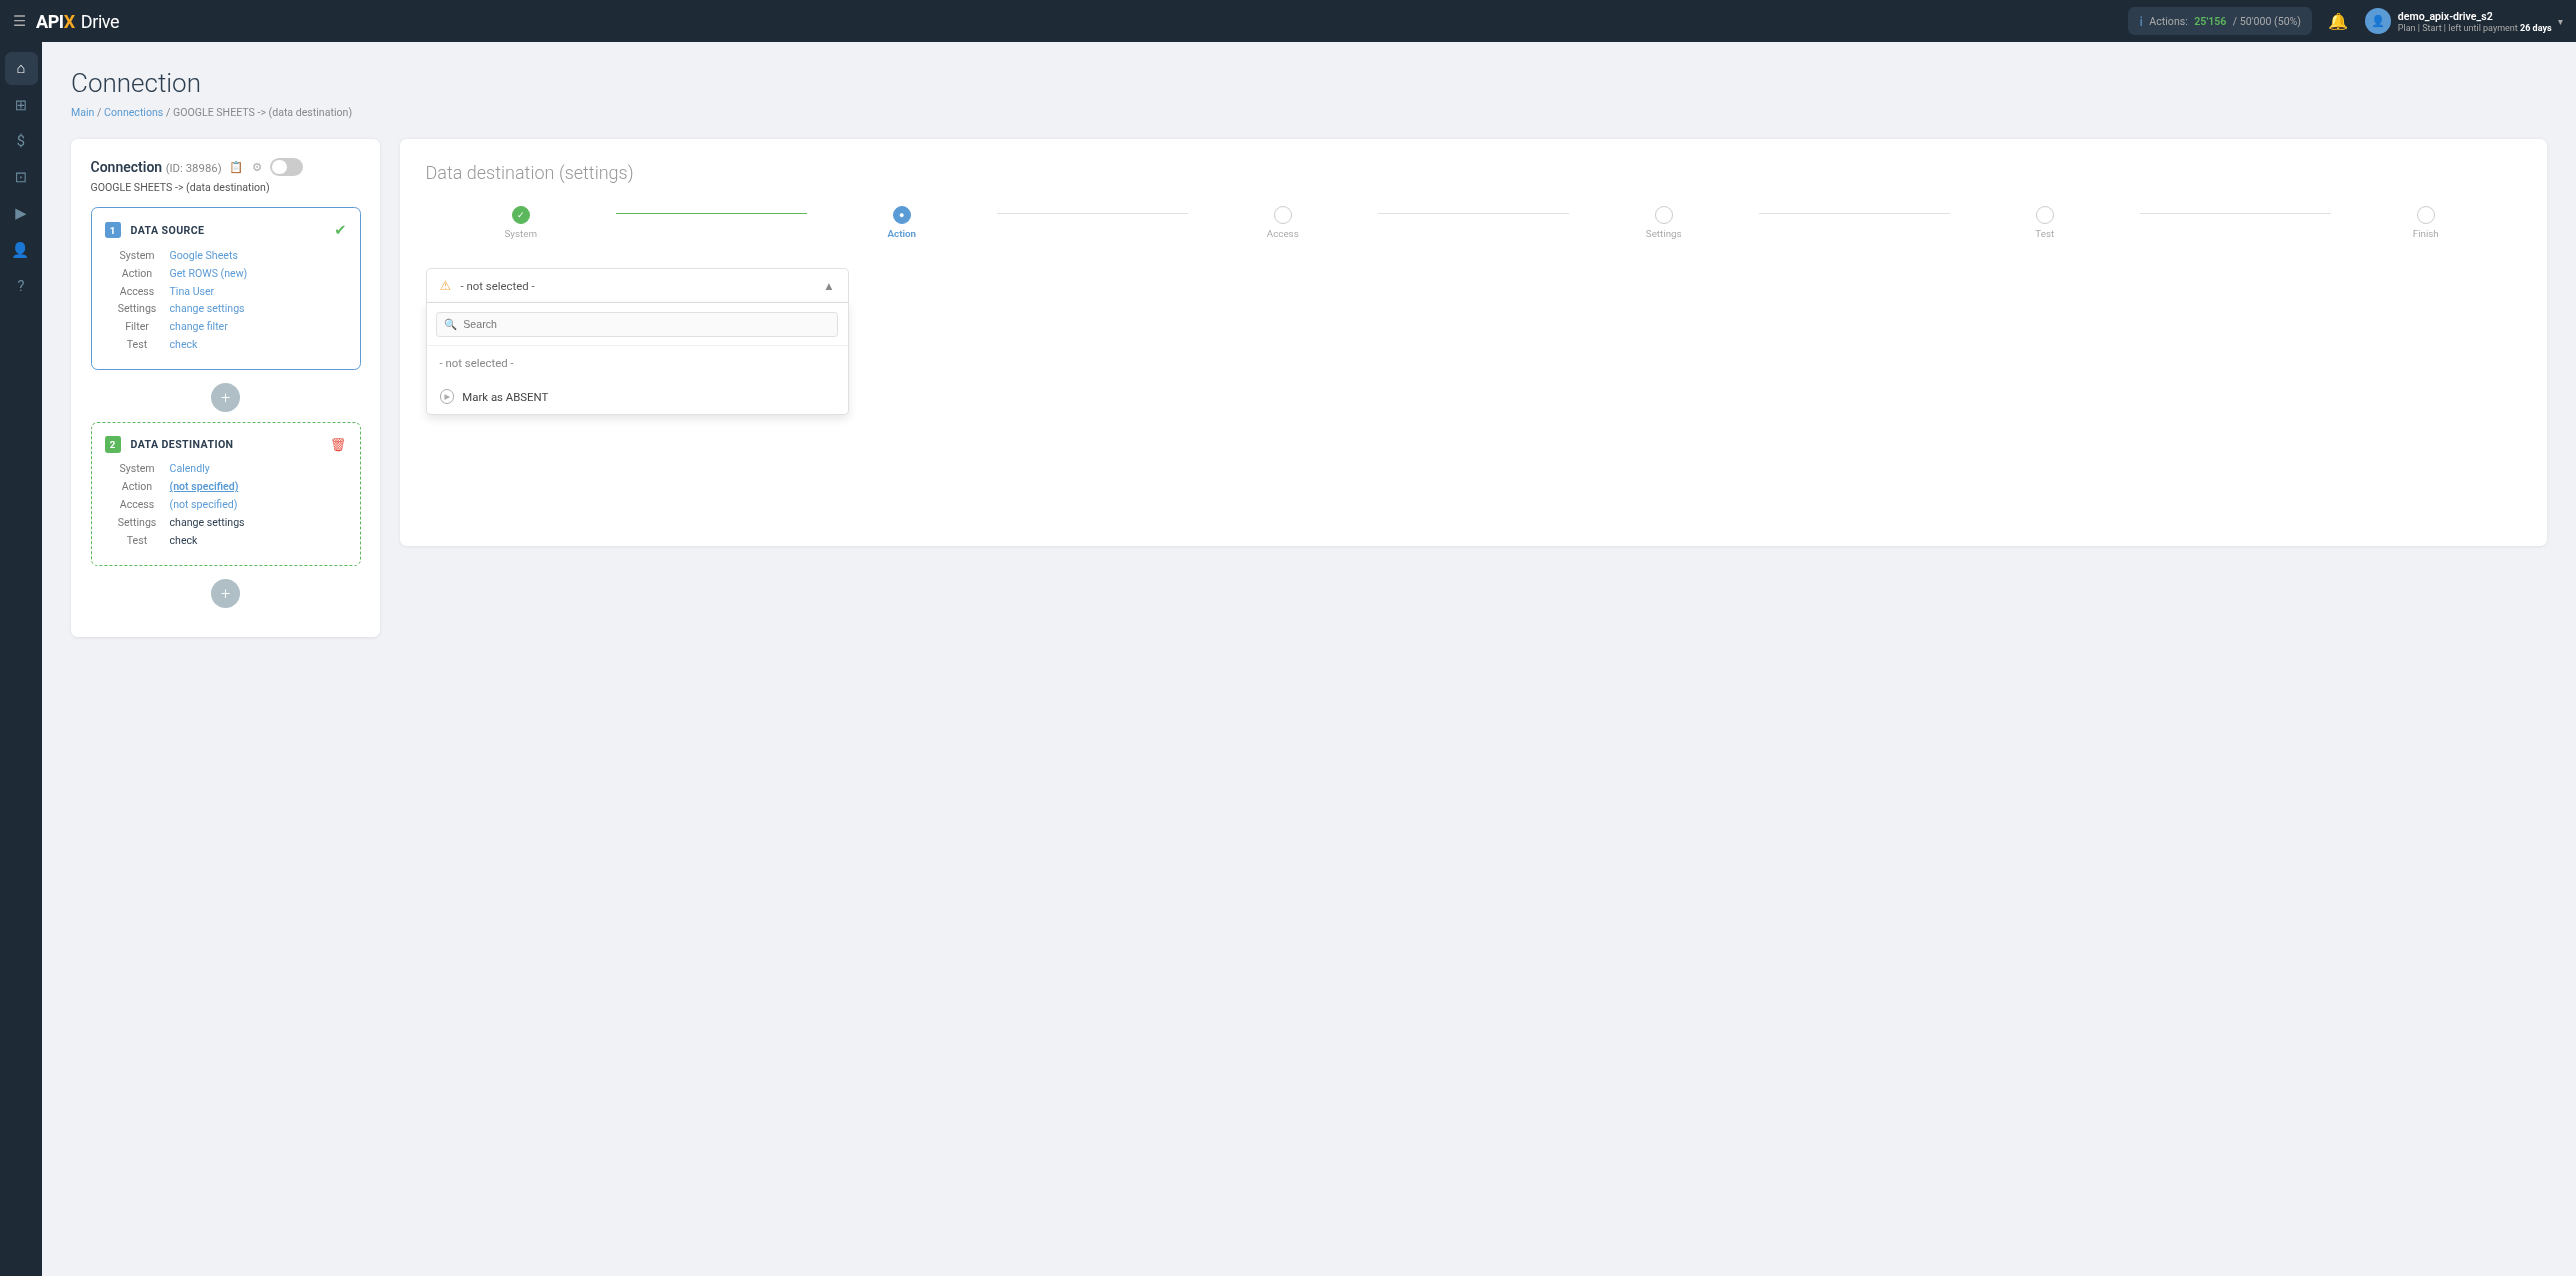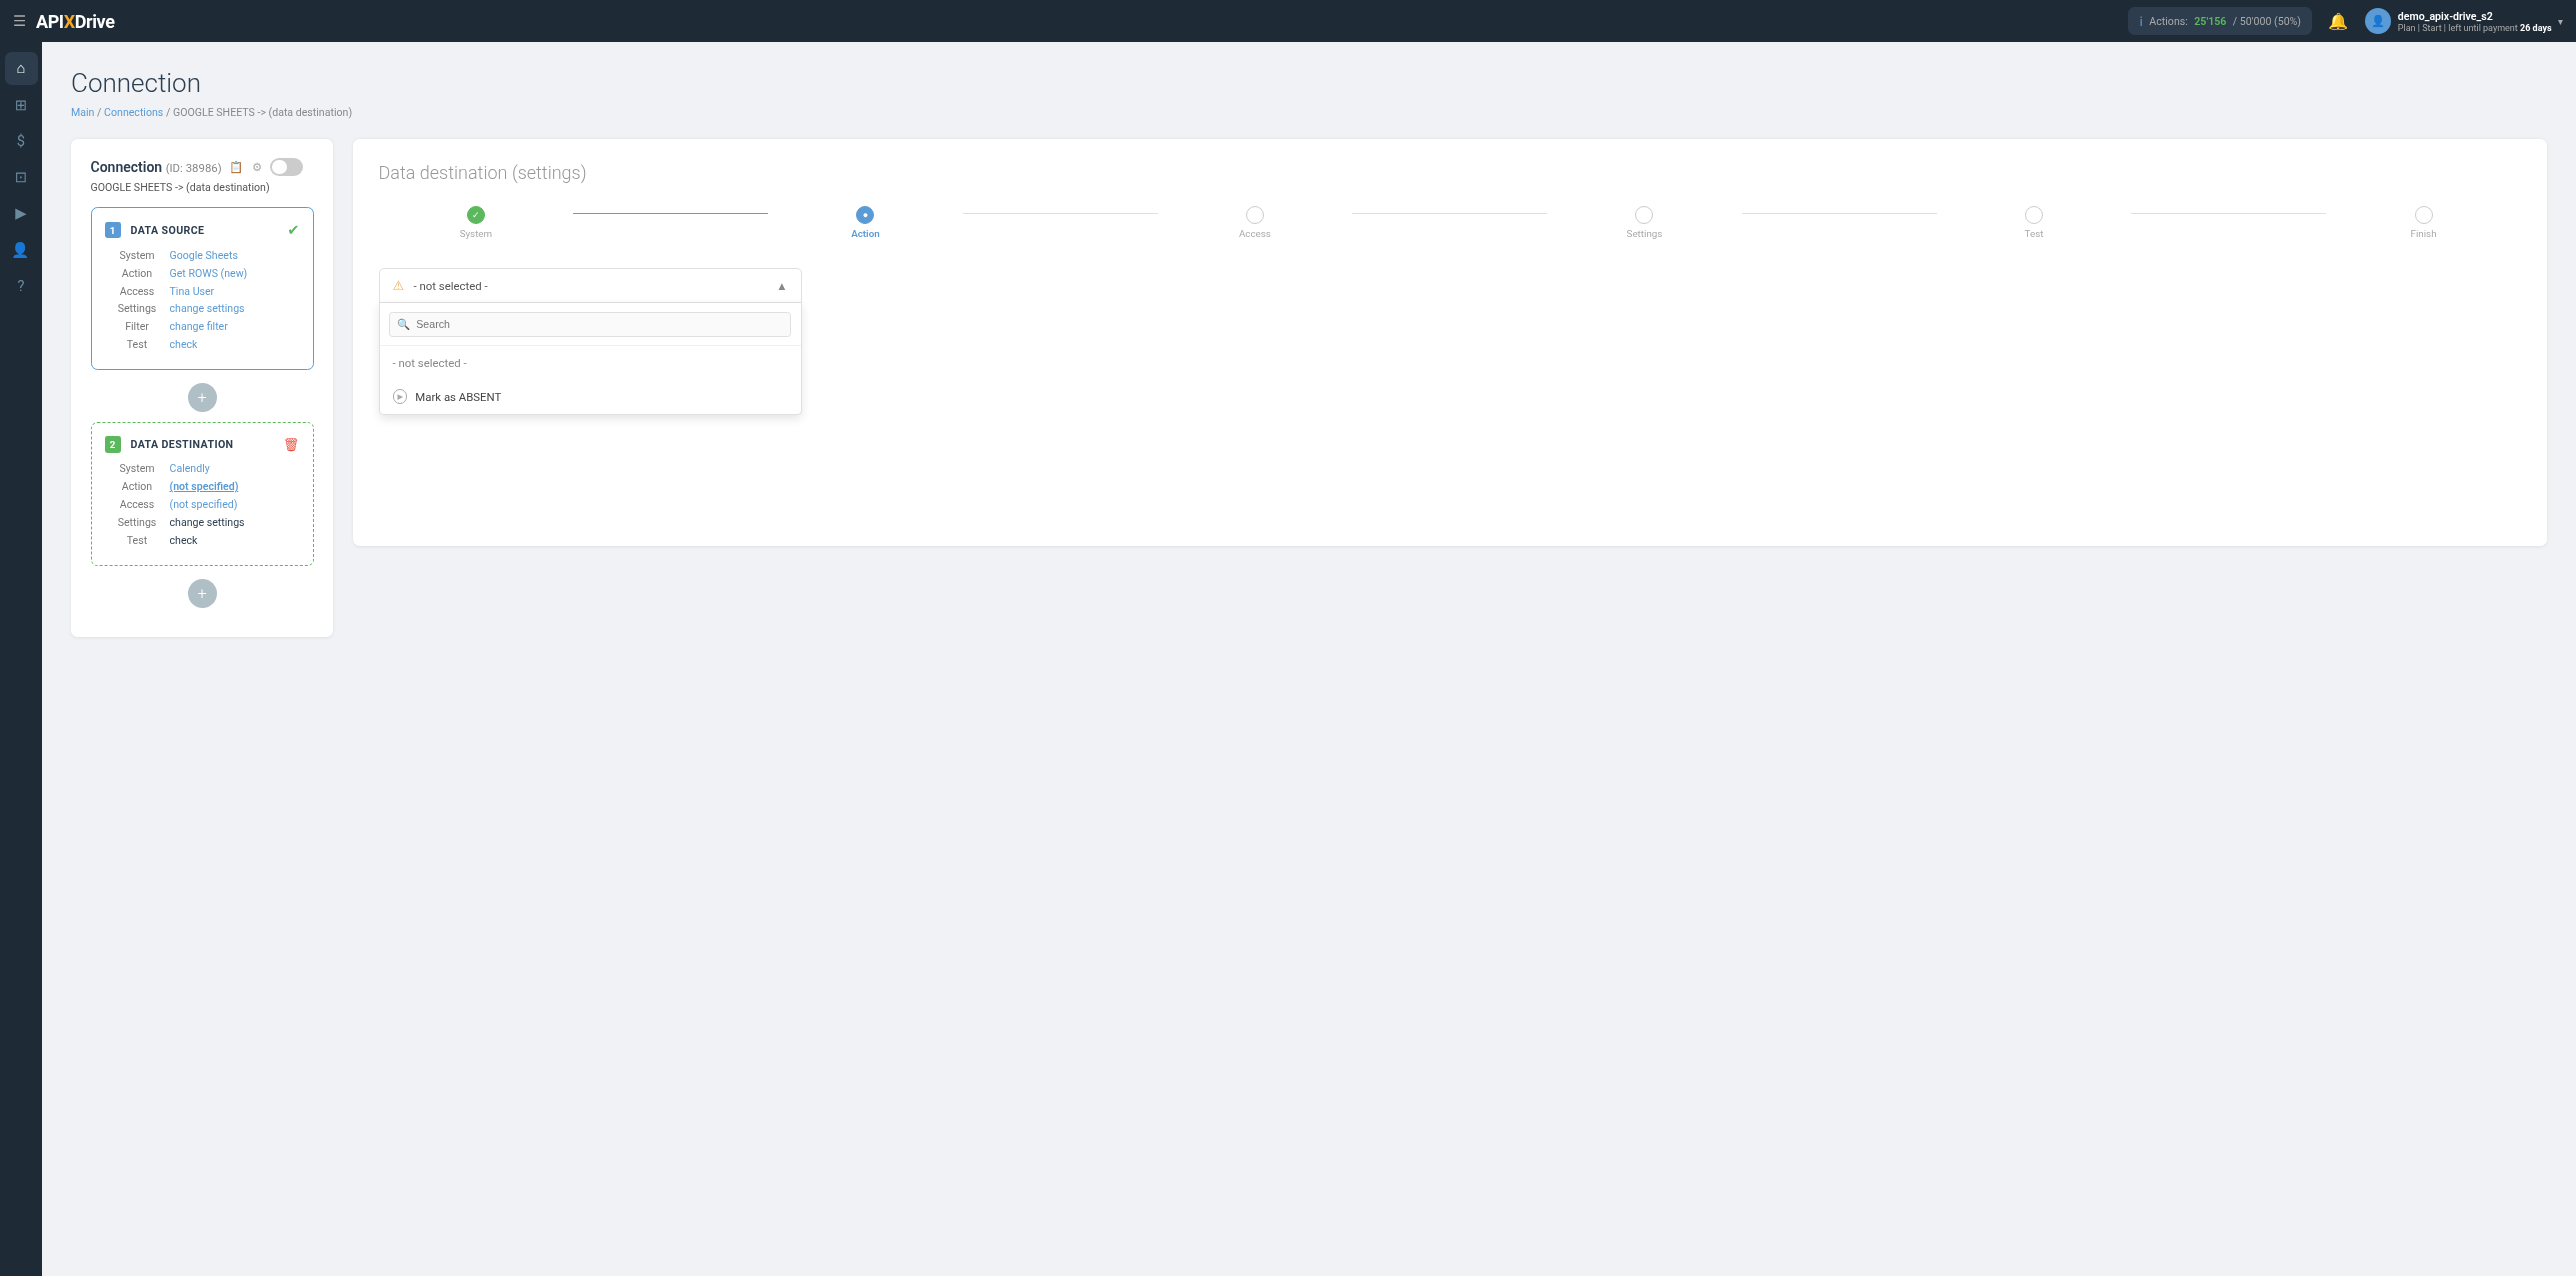--- a/index.html
+++ b/index.html
@@ -13,21 +13,21 @@
       align-items: center;
       height: 42px;
       padding: 0 13px;
       gap: 9.8px;
       flex-shrink: 0;
       z-index: 100;
     }
     .topnav-hamburger { cursor: pointer; font-size: 14.7px; color: #aaa; }
     .logo { display: flex; align-items: center; font-size: 18px; font-weight: 700; color: #fff; letter-spacing: -0.4px; }
     .logo span.x { color: #f5a623; }
-    .logo span.drive { font-weight: 700; }
+    .logo span.drive { font-weight: 400; margin-left: 6px; }
     .topnav-spacer { flex: 1; }
     .actions-badge {
       background: #2d3d4d;
       border-radius: 6.5px;
       display: flex;
       align-items: center;
       gap: 6.5px;
       padding: 4.9px 11.4px;
       font-size: 10.6px;
     }
@@ -81,21 +81,21 @@
 
     .page-title { font-size: 26px; font-weight: 300; color: #2c3e50; margin-bottom: 8.1px; }
     .breadcrumb { font-size: 10.6px; color: #888; margin-bottom: 19.5px; }
     .breadcrumb a { color: #5b9bd5; text-decoration: none; cursor: pointer; }
 
     
     .cards-row { display: flex; gap: 19.5px; align-items: flex-start; }
 
     
     .left-panel {
-      width: 262px;
+      width: 309px;
       flex-shrink: 0;
       background: #fff;
       border-radius: 6.5px;
       padding: 19.5px;
       box-shadow: 0 0.8px 3.3px rgba(0,0,0,0.08);
     }
     .toggle-switch {
       width: 33px; height: 18px; background: #ccc; border-radius: 9px; position: relative; cursor: pointer;
     }
     .toggle-switch::after { content: ''; width: 14.7px; height: 14.7px; background: #fff; border-radius: 50%; position: absolute; top: 1.6px; left: 1.6px; transition: left 0.2s; }

